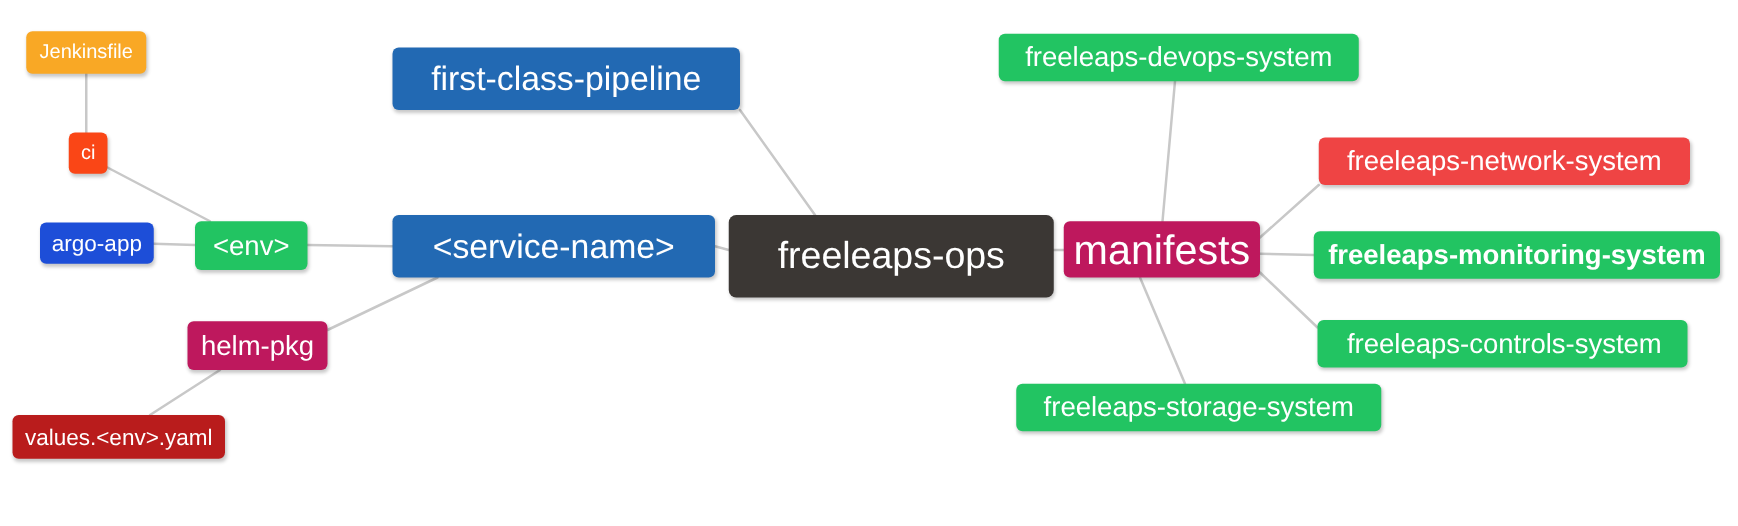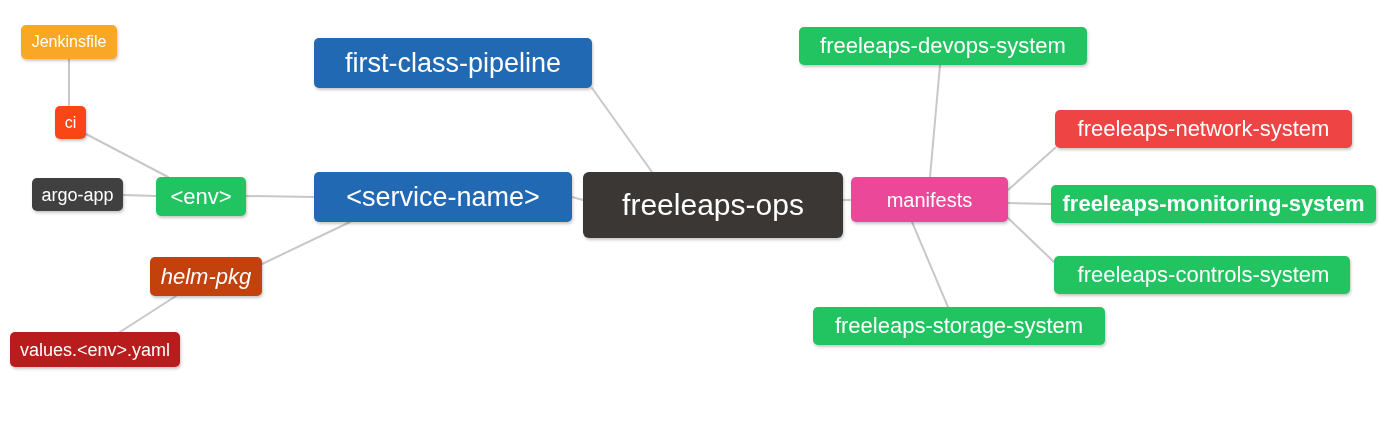--- a/index.html
+++ b/index.html
@@ -76,33 +76,33 @@
   <div id="node-layer">
       <div class="mm-node level-root" style="left: 583px; top: 172px; width: 260px; height: 66px; background: rgb(59, 55, 52); font-size: 30px;">
         <span>freeleaps-ops</span>
       </div>
       <div class="mm-node level-branch" style="left: 314px; top: 38px; width: 278px; height: 50px; background: rgb(34, 105, 179); font-size: 27px;">
         <span>first-class-pipeline</span>
       </div>
       <div class="mm-node level-branch" style="left: 314px; top: 172px; width: 258px; height: 50px; background: rgb(34, 105, 179); font-size: 27px;">
         <span>&lt;service-name&gt;</span>
       </div>
-      <div class="mm-node level-branch" style="left: 851px; top: 177px; width: 157px; height: 45px; background: #ec4899; font-size: 20px;">
+      <div class="mm-node level-branch" style="left: 851px; top: 177px; width: 157px; height: 45px; background: #be185d; font-size: 33px;">
         <span>manifests</span>
       </div>
       <div class="mm-node level-leaf" style="left: 156px; top: 177px; width: 90px; height: 39px; background: rgb(34, 196, 98); font-size: 22px; align-items: center;">
         <span>&lt;env&gt;</span>
       </div>
-      <div class="mm-node level-leaf" style="left: 150px; top: 257px; width: 112px; height: 39px; background: #c2410c; font-size: 22px; font-style: italic;">
+      <div class="mm-node level-leaf" style="left: 150px; top: 257px; width: 112px; height: 39px; background: #be185d; font-size: 22px;">
         <span>helm-pkg</span>
       </div>
       <div class="mm-node level-leaf" style="left: 55px; top: 106px; width: 31px; height: 33px; background: rgb(250, 70, 22); font-size: 16px;">
         <span>ci</span>
       </div>
-      <div class="mm-node level-leaf" style="left: 32px; top: 178px; width: 91px; height: 33px; background: #404040; font-size: 18px;">
+      <div class="mm-node level-leaf" style="left: 32px; top: 178px; width: 91px; height: 33px; background: #1d4ed8; font-size: 18px;">
         <span>argo-app</span>
       </div>
       <div class="mm-node level-leaf" style="left: 21px; top: 25px; width: 96px; height: 34px; background: rgb(249, 168, 37); font-size: 16px;">
         <span>Jenkinsfile</span>
       </div>
       <div class="mm-node level-leaf" style="left: 10px; top: 332px; width: 170px; height: 35px; background: #b91c1c; font-size: 18px;">
         <span>values.&lt;env&gt;.yaml</span>
       </div>
       <div class="mm-node level-leaf" style="left: 799px; top: 27px; width: 288px; height: 38px; background: rgb(34, 196, 98); font-size: 22px;">
         <span>freeleaps-devops-system</span>

